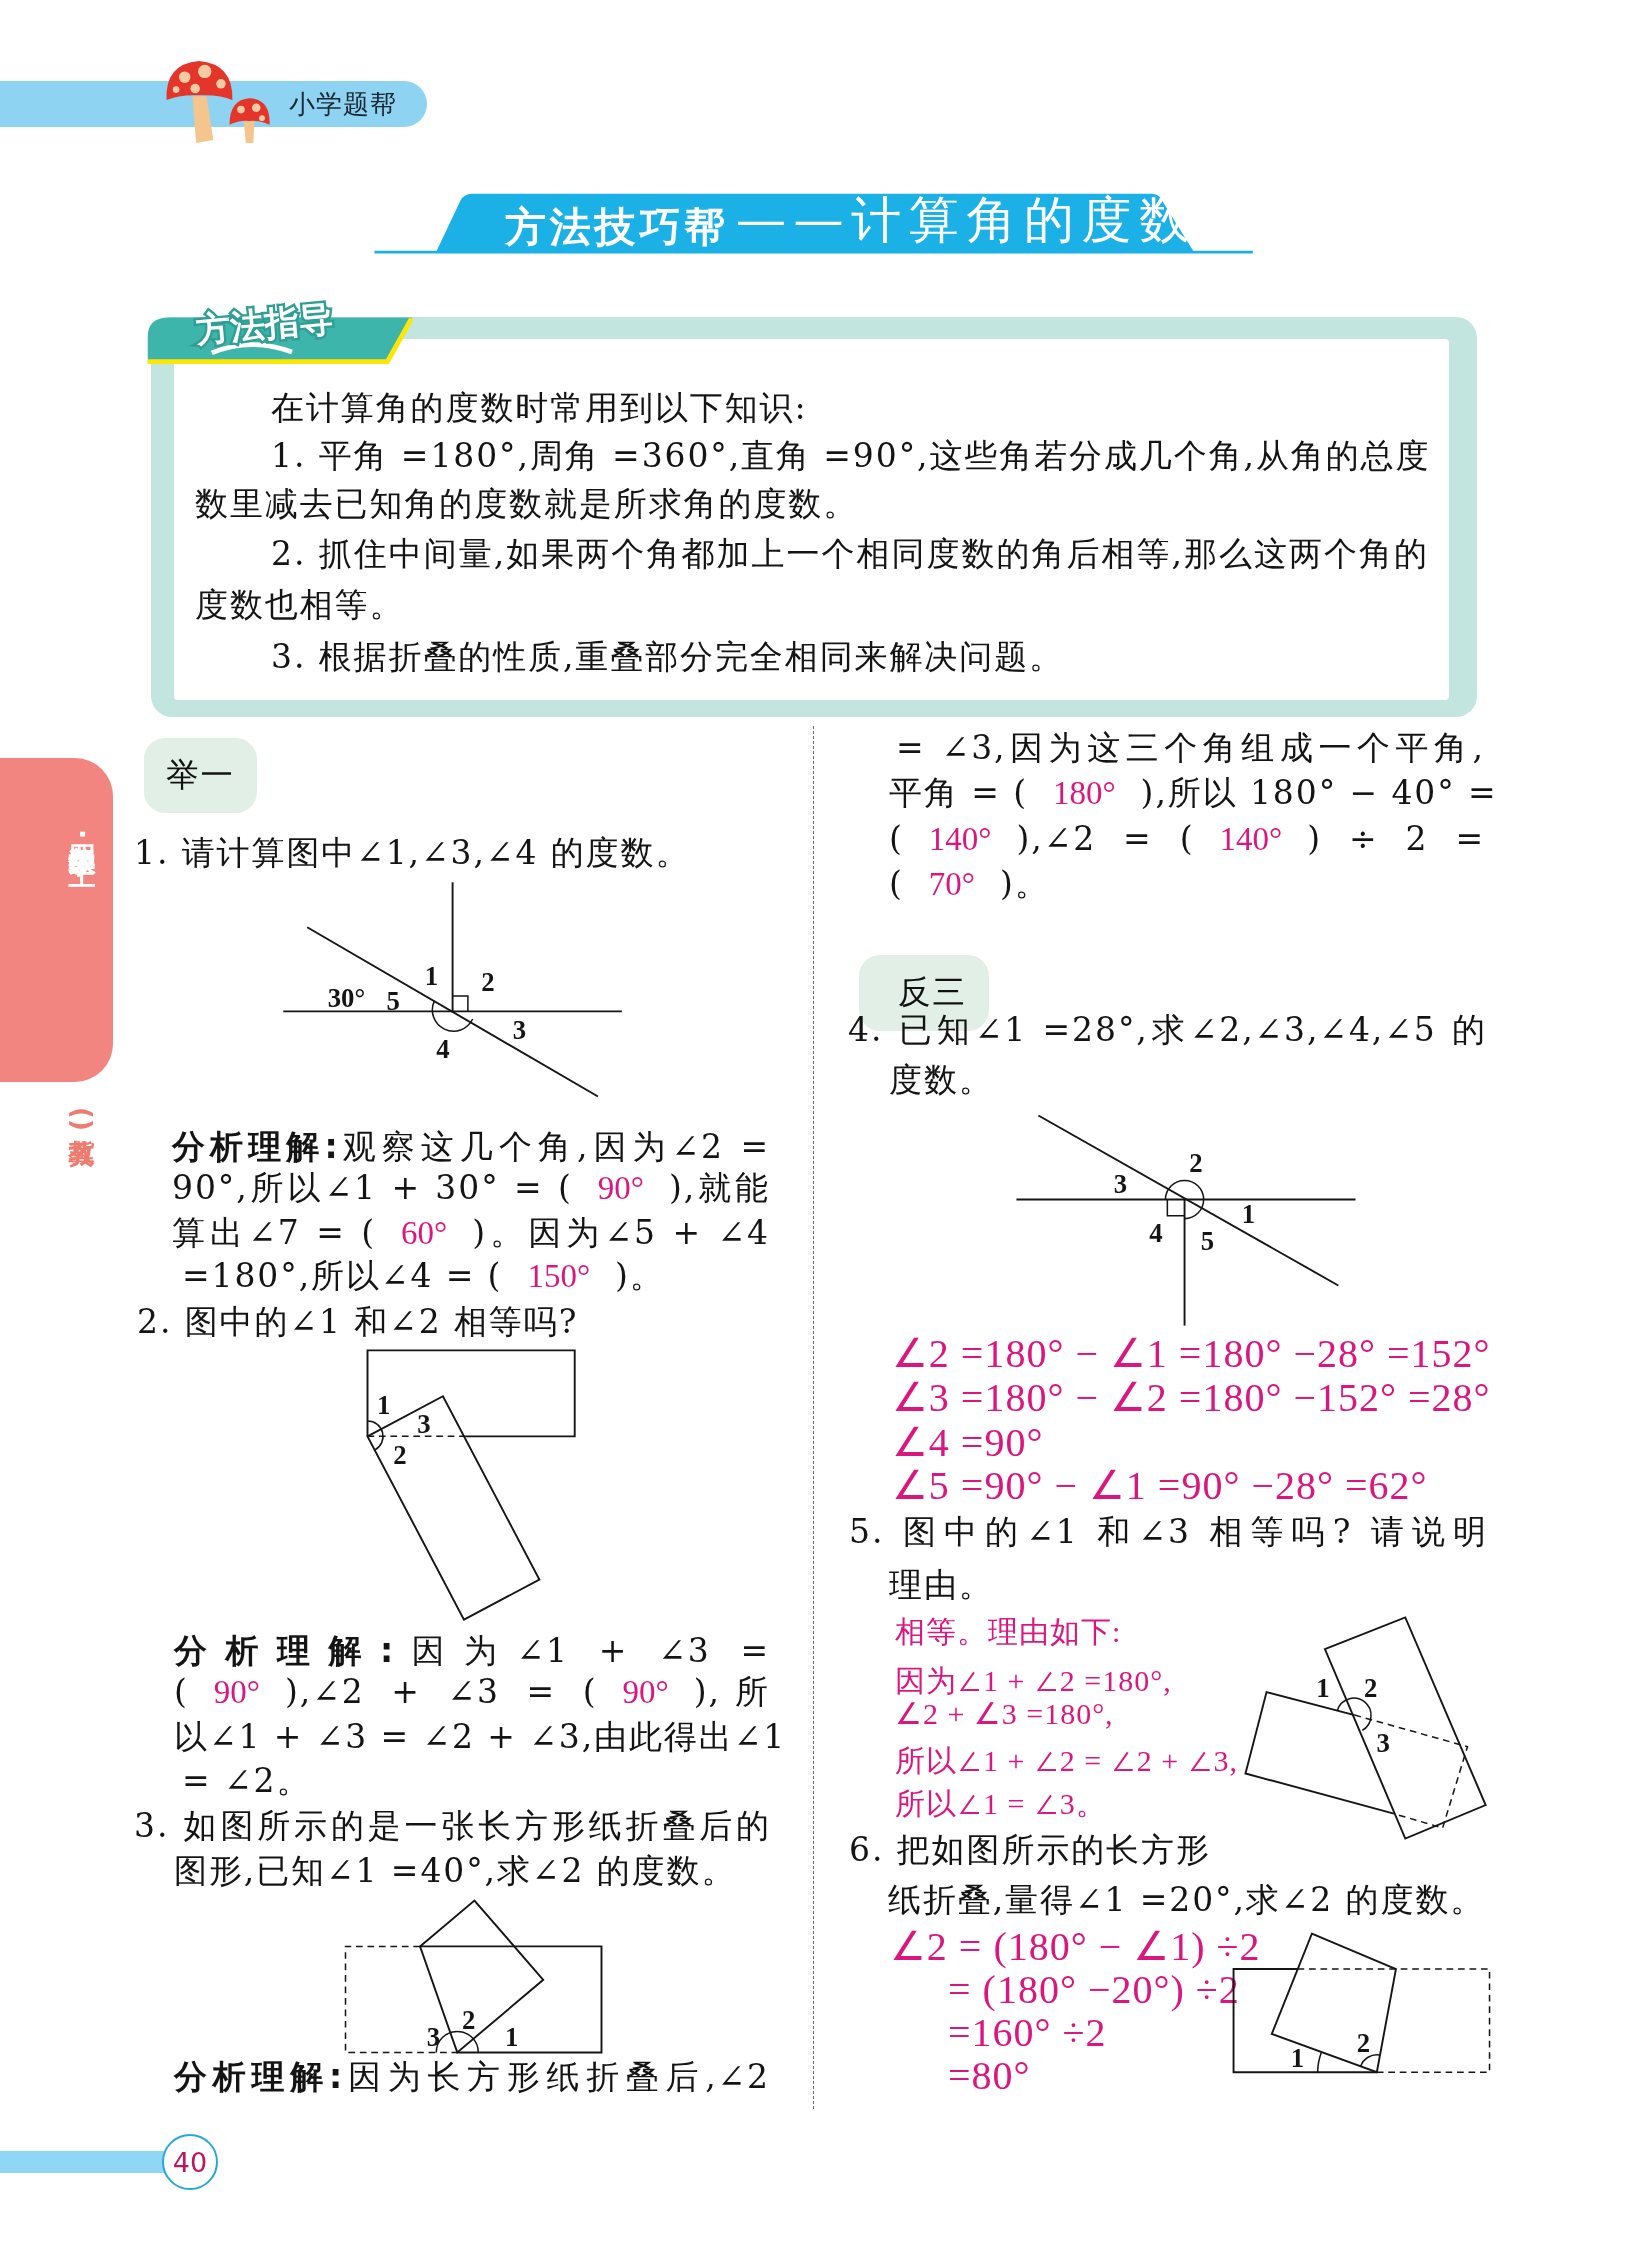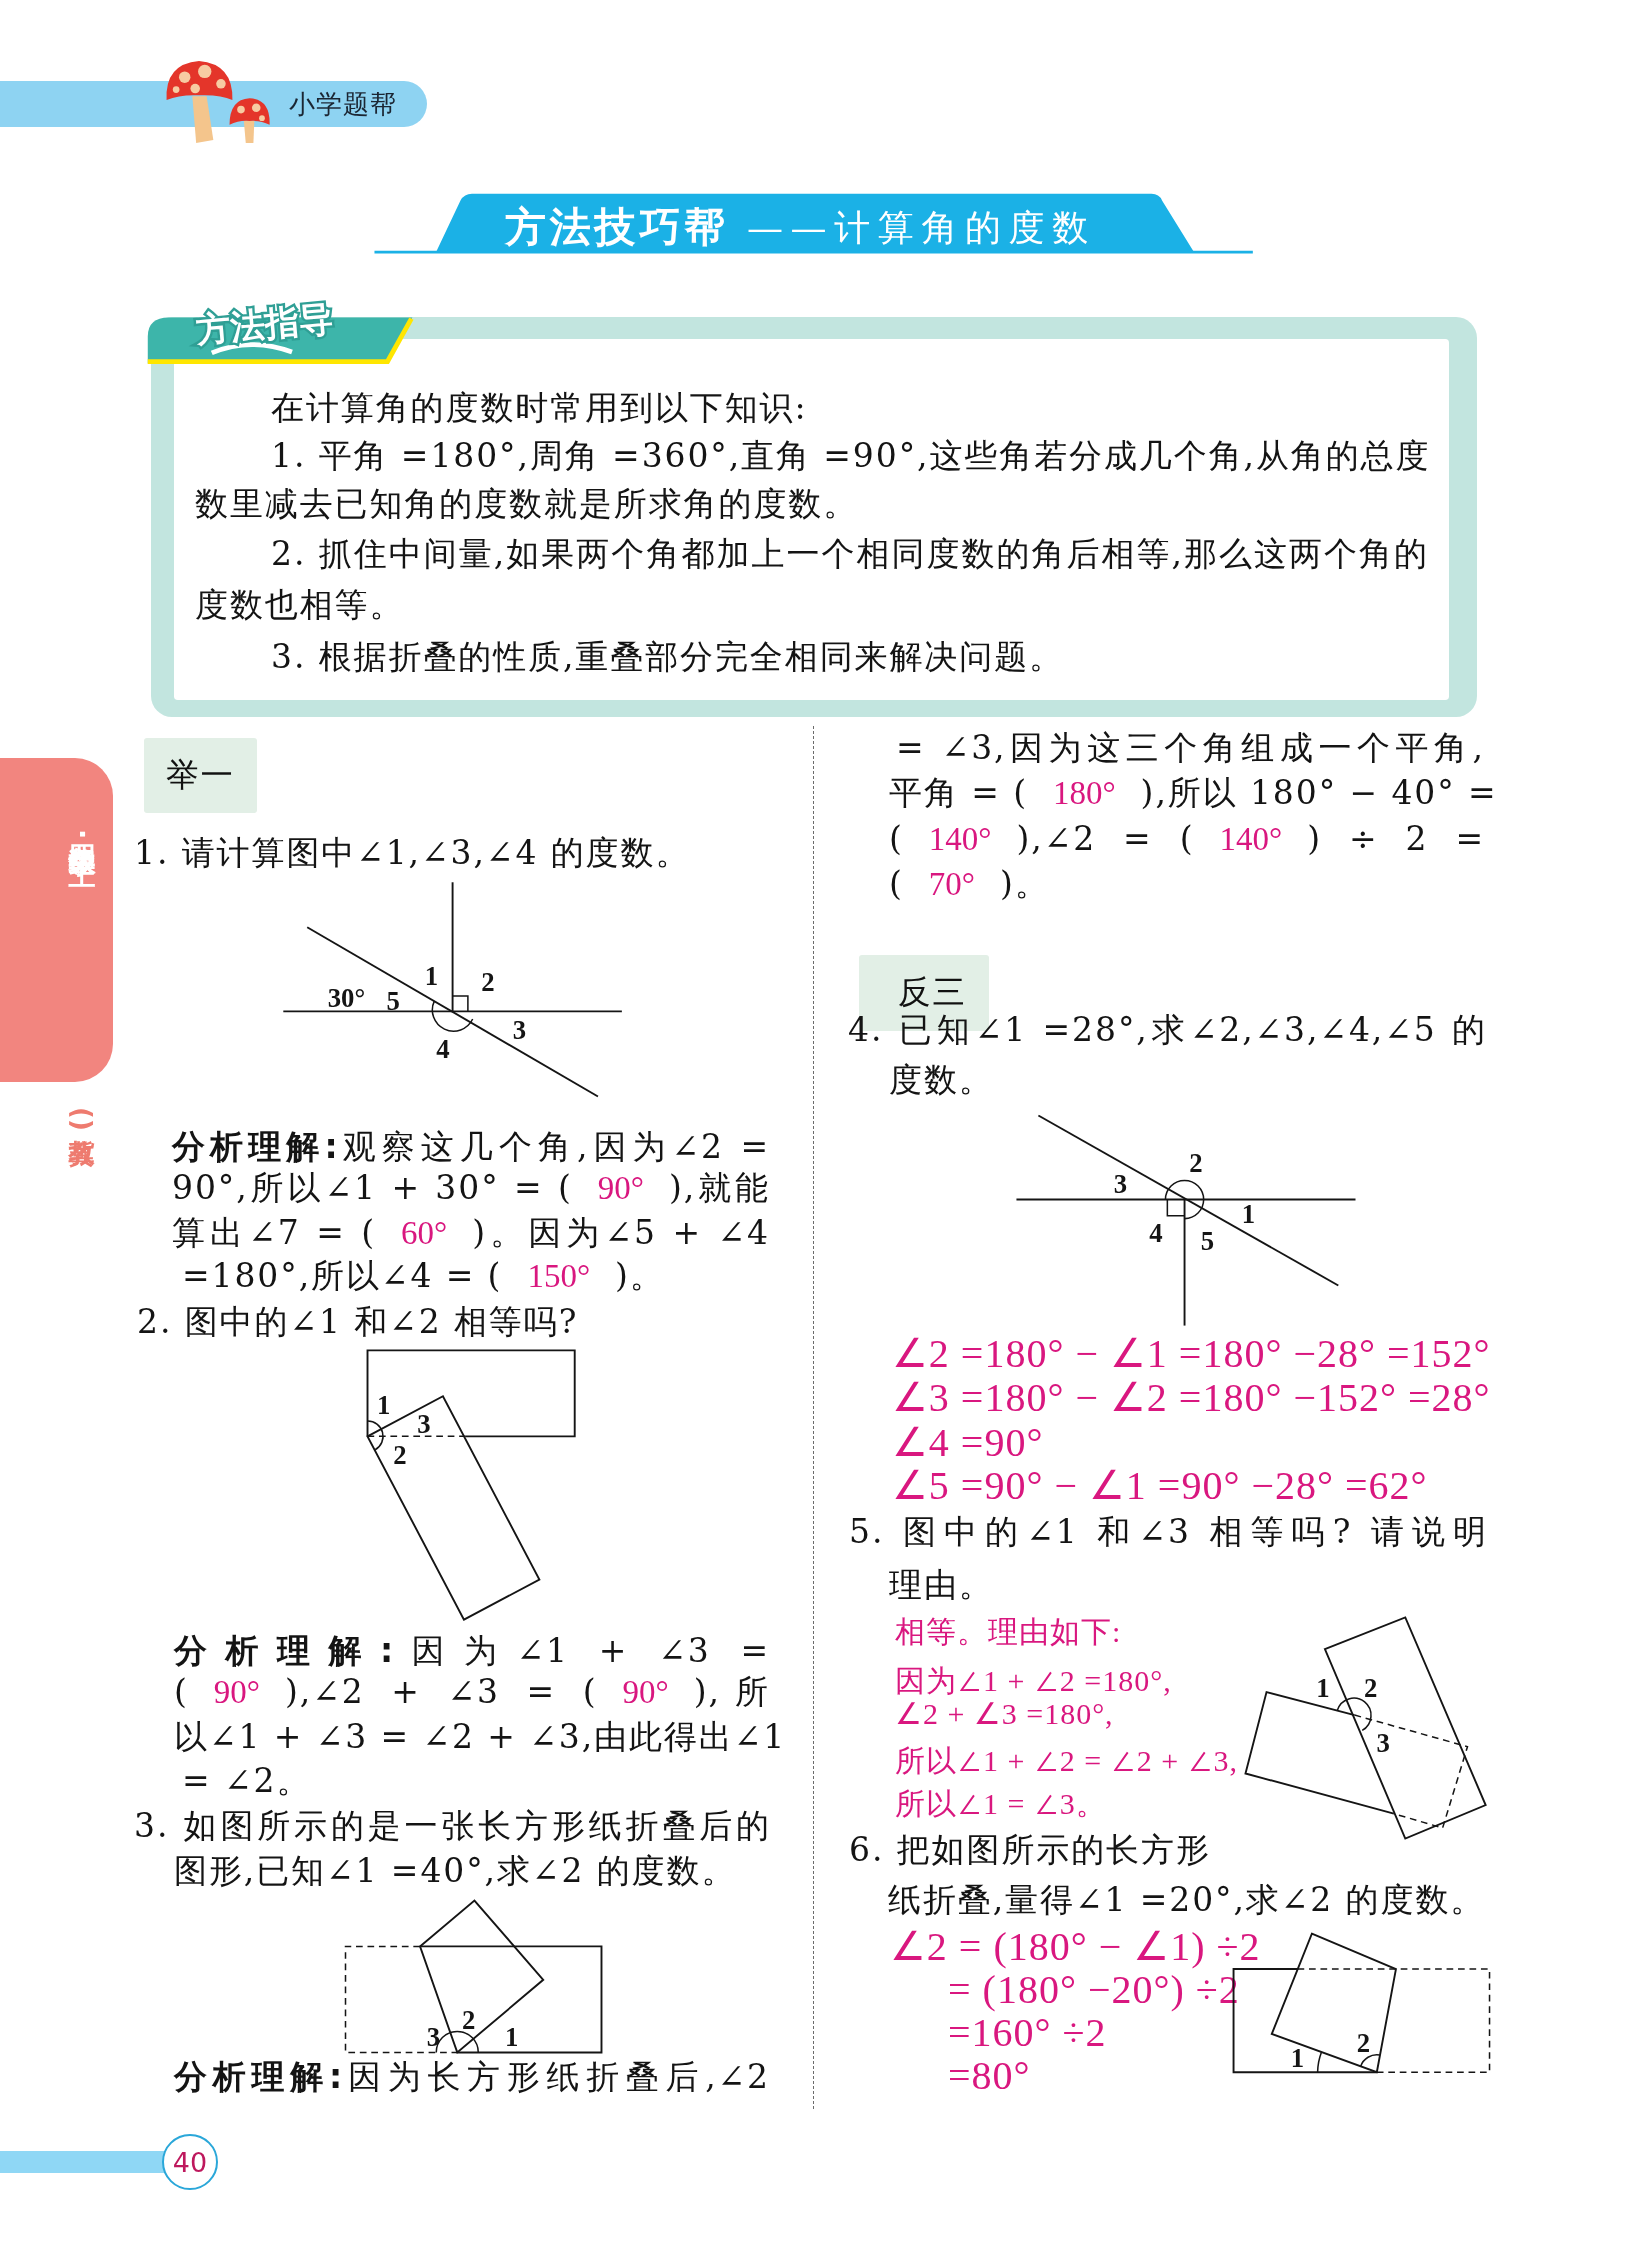--- a/index.html
+++ b/index.html
@@ -12,33 +12,33 @@
   .lbl{font-family:"DejaVu Sans","Liberation Sans",sans-serif;font-weight:bold;letter-spacing:1px;margin-top:43px;}
   .mag{color:var(--answer_magenta,#d9177f);font-family:"Liberation Serif",serif;font-size:40px;letter-spacing:1px;}
   .kai{font-size:30px;}
 
   
   .brand-bar{left:0;top:81px;width:427px;height:46px;background:var(--brand_blue,#8ed3f2);border-radius:0 23px 23px 0;}
   .brand-text{left:289px;top:86px;font-family:"DejaVu Sans","Liberation Sans",sans-serif;font-size:26px;line-height:36px;color:#1b2633;letter-spacing:1px;}
 
   
   .title-main{left:505px;top:203px;font-family:"DejaVu Sans","Liberation Sans",sans-serif;font-weight:bold;font-size:41px;line-height:48px;color:#fff;letter-spacing:3.8px;white-space:nowrap;}
-  .title-sub{left:736px;top:204px;font-family:"DejaVu Serif","Liberation Serif",serif;font-size:36px;line-height:48px;color:#fff;letter-spacing:7.6px;white-space:nowrap;margin-left:11px;}
+  .title-sub{left:736px;top:196px;font-family:"DejaVu Serif","Liberation Serif",serif;font-size:50px;line-height:48px;color:#fff;letter-spacing:7.6px;white-space:nowrap;}
 
   
   .guide-frame{left:151px;top:317px;width:1326px;height:400px;background:var(--guide_frame,#c2e5df);border-radius:21px;}
   .guide-inner{left:174px;top:339px;width:1275px;height:361px;background:#fff;border-radius:3.8px;}
 
   
   .side-tab{left:0;top:758px;width:113px;height:324px;background:var(--tab_pink,#f2857f);border-radius:0 38px 38px 0;}
   .side-grade{left:63px;top:824px;writing-mode:vertical-rl;font-family:"DejaVu Sans","Liberation Sans",sans-serif;font-weight:bold;font-size:27px;color:#fff;letter-spacing:1px;line-height:38px;}
   .side-edition{left:63px;top:1107px;writing-mode:vertical-rl;font-family:"DejaVu Sans","Liberation Sans",sans-serif;font-weight:bold;font-size:26px;color:var(--edition_salmon,#ee7b6f);line-height:38px;}
 
   
-  .pill{background:var(--pill_green,#e2efe6);border-radius:3px;display:flex;align-items:center;justify-content:center;
+  .pill{background:var(--pill_green,#e2efe6);border-radius:21px;display:flex;align-items:center;justify-content:center;
         font-family:"DejaVu Sans","Liberation Sans",sans-serif;font-size:32.5px;color:#111;letter-spacing:1.9px;}
 
   
   .divider{left:813px;top:726px;height:1383px;width:0;border-left:1.9px dashed #6b6b6b;}
 
   
   .page-bar{left:0;top:2151px;width:167px;height:22px;background:var(--page_bar,#8fd7f5);}
   .page-circle{left:162px;top:2134px;width:52px;height:52px;border:2.9px solid var(--page_circle,#2aa7d9);border-radius:50%;background:#fff;
         display:flex;align-items:center;justify-content:center;font-family:"DejaVu Sans","Liberation Sans",sans-serif;font-size:27px;color:#be185d;}
 

